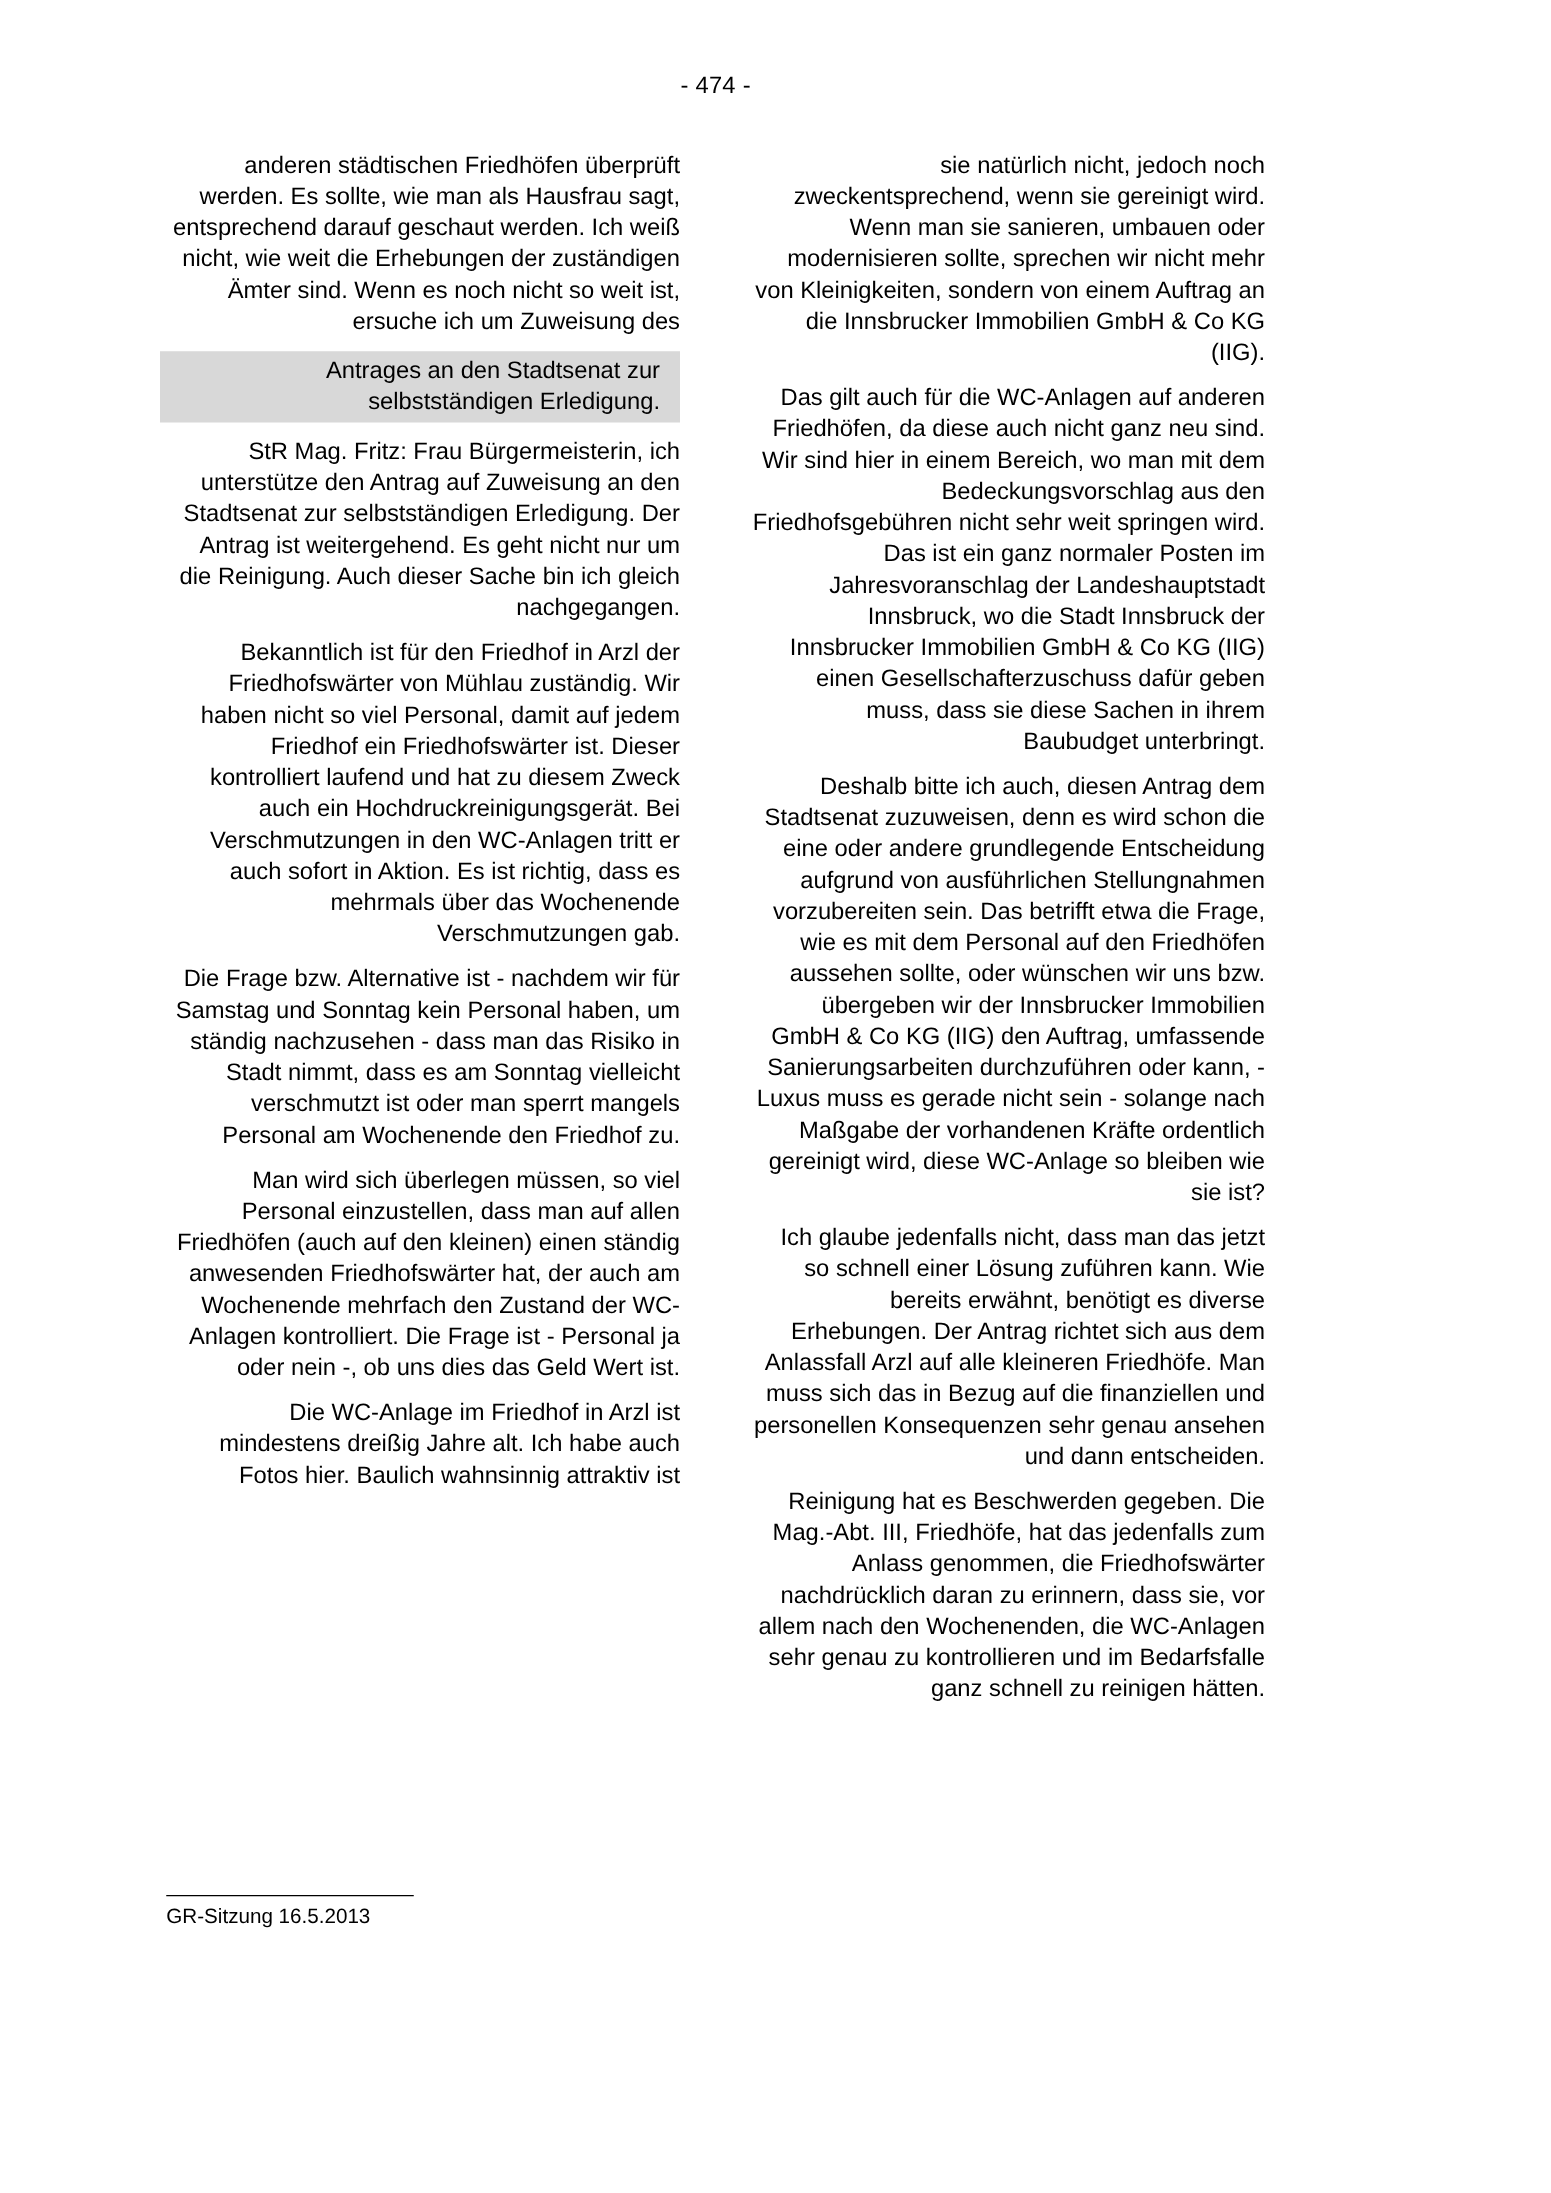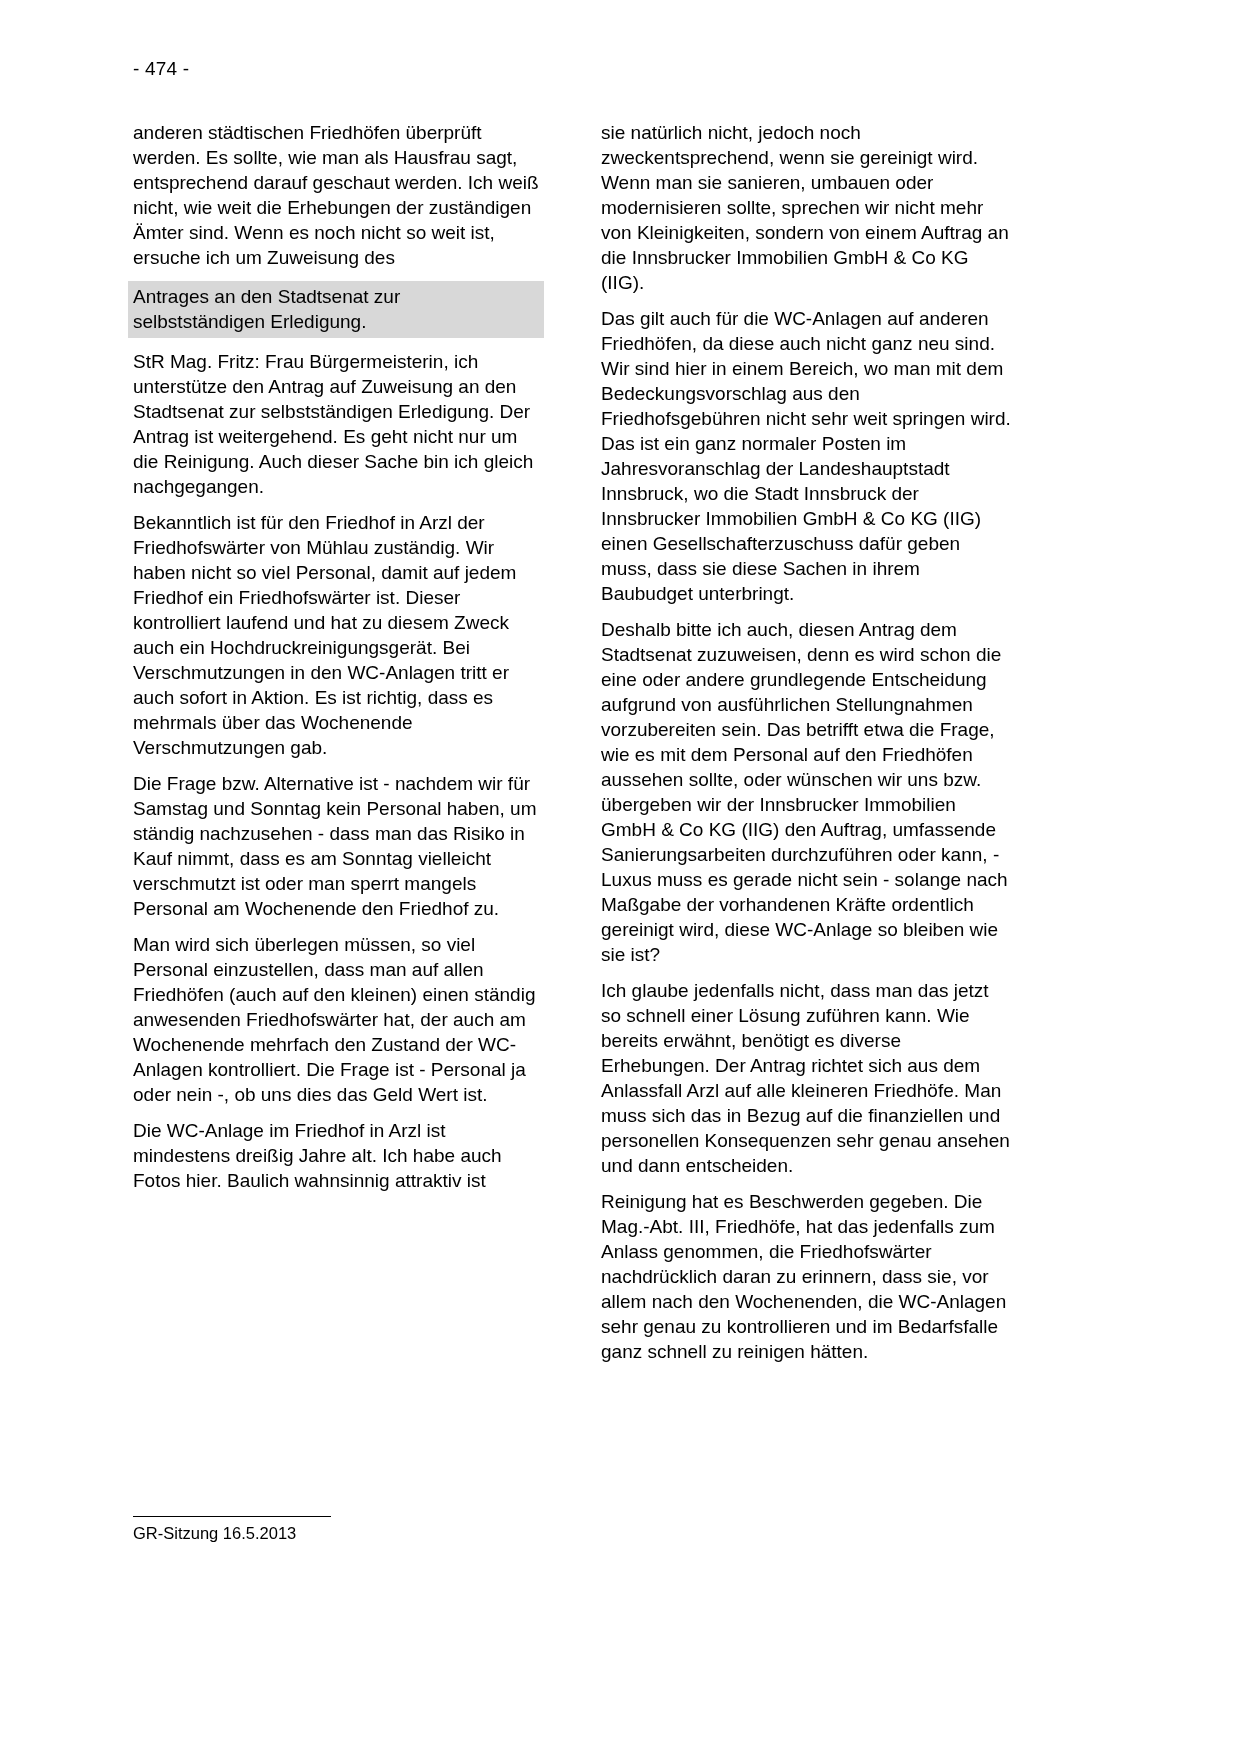--- a/index.html
+++ b/index.html
@@ -11,40 +11,41 @@
     font-family: "Liberation Sans", sans-serif;
     color: var(--text, #000000);
     background: var(--background, #ffffff);
     overflow: hidden;
   }
   .page-number {
     position: absolute;
     top: 58px;
     left: 133px;
     width: 879px;
+    text-align: center;
     font-size: 19px;
     letter-spacing: 0.2px;
   }
   .columns {
     position: absolute;
     top: 120px;
     left: 133px;
     width: 879px;
     display: flex;
     gap: 57px;
   }
   .col {
     width: 411px;
     flex: 0 0 411px;
   }
   .col p {
     font-size: 19px;
     line-height: 25px;
     margin-bottom: 11px;
-    text-align: left;
+    text-align: right;
   }
   .col p.highlight {
     background: var(--highlight, #d8d8d8);
     padding: 3px 16px 4px 5px;
     margin-left: -5px;
   }
   .footer {
     position: absolute;
     top: 1516px;
     left: 133px;
@@ -65,21 +66,21 @@
 
   <div class="page-number">- 474 -</div>
 
   <div class="columns">
 
     <div class="col">
       <p>anderen städtischen Friedhöfen überprüft werden. Es sollte, wie man als Hausfrau sagt, entsprechend darauf geschaut werden. Ich weiß nicht, wie weit die Erhebungen der zuständigen Ämter sind. Wenn es noch nicht so weit ist, ersuche ich um Zuweisung des</p>
       <p class="highlight">Antrages an den Stadtsenat zur selbstständigen Erledigung.</p>
       <p>StR Mag. Fritz: Frau Bürgermeisterin, ich unterstütze den Antrag auf Zuweisung an den Stadtsenat zur selbstständigen Erledigung. Der Antrag ist weitergehend. Es geht nicht nur um die Reinigung. Auch dieser Sache bin ich gleich nachgegangen.</p>
       <p>Bekanntlich ist für den Friedhof in Arzl der Friedhofswärter von Mühlau zuständig. Wir haben nicht so viel Personal, damit auf jedem Friedhof ein Friedhofswärter ist. Dieser kontrolliert laufend und hat zu diesem Zweck auch ein Hochdruckreinigungsgerät. Bei Verschmutzungen in den WC-Anlagen tritt er auch sofort in Aktion. Es ist richtig, dass es mehrmals über das Wochenende Verschmutzungen gab.</p>
-      <p>Die Frage bzw. Alternative ist - nachdem wir für Samstag und Sonntag kein Personal haben, um ständig nachzusehen - dass man das Risiko in Kauf nimmt, dass es am Sonntag vielleicht verschmutzt ist oder man sperrt mangels Personal am Wochenende den Friedhof zu.</p>
+      <p>Die Frage bzw. Alternative ist - nachdem wir für Samstag und Sonntag kein Personal haben, um ständig nachzusehen - dass man das Risiko in Stadt nimmt, dass es am Sonntag vielleicht verschmutzt ist oder man sperrt mangels Personal am Wochenende den Friedhof zu.</p>
       <p>Man wird sich überlegen müssen, so viel Personal einzustellen, dass man auf allen Friedhöfen (auch auf den kleinen) einen ständig anwesenden Friedhofswärter hat, der auch am Wochenende mehrfach den Zustand der WC-Anlagen kontrolliert. Die Frage ist - Personal ja oder nein -, ob uns dies das Geld Wert ist.</p>
       <p>Die WC-Anlage im Friedhof in Arzl ist mindestens dreißig Jahre alt. Ich habe auch Fotos hier. Baulich wahnsinnig attraktiv ist</p>
     </div>
 
     <div class="col">
       <p>sie natürlich nicht, jedoch noch zweckentsprechend, wenn sie gereinigt wird. Wenn man sie sanieren, umbauen oder modernisieren sollte, sprechen wir nicht mehr von Kleinigkeiten, sondern von einem Auftrag an die Innsbrucker Immobilien GmbH &amp; Co KG (IIG).</p>
       <p>Das gilt auch für die WC-Anlagen auf anderen Friedhöfen, da diese auch nicht ganz neu sind. Wir sind hier in einem Bereich, wo man mit dem Bedeckungsvorschlag aus den Friedhofsgebühren nicht sehr weit springen wird. Das ist ein ganz normaler Posten im Jahresvoranschlag der Landeshauptstadt Innsbruck, wo die Stadt Innsbruck der Innsbrucker Immobilien GmbH &amp; Co KG (IIG) einen Gesellschafterzuschuss dafür geben muss, dass sie diese Sachen in ihrem Baubudget unterbringt.</p>
       <p>Deshalb bitte ich auch, diesen Antrag dem Stadtsenat zuzuweisen, denn es wird schon die eine oder andere grundlegende Entscheidung aufgrund von ausführlichen Stellungnahmen vorzubereiten sein. Das betrifft etwa die Frage, wie es mit dem Personal auf den Friedhöfen aussehen sollte, oder wünschen wir uns bzw. übergeben wir der Innsbrucker Immobilien GmbH &amp; Co KG (IIG) den Auftrag, umfassende Sanierungsarbeiten durchzuführen oder kann, - Luxus muss es gerade nicht sein - solange nach Maßgabe der vorhandenen Kräfte ordentlich gereinigt wird, diese WC-Anlage so bleiben wie sie ist?</p>
       <p>Ich glaube jedenfalls nicht, dass man das jetzt so schnell einer Lösung zuführen kann. Wie bereits erwähnt, benötigt es diverse Erhebungen. Der Antrag richtet sich aus dem Anlassfall Arzl auf alle kleineren Friedhöfe. Man muss sich das in Bezug auf die finanziellen und personellen Konsequenzen sehr genau ansehen und dann entscheiden.</p>
       <p>Reinigung hat es Beschwerden gegeben. Die Mag.-Abt. III, Friedhöfe, hat das jedenfalls zum Anlass genommen, die Friedhofswärter nachdrücklich daran zu erinnern, dass sie, vor allem nach den Wochenenden, die WC-Anlagen sehr genau zu kontrollieren und im Bedarfsfalle ganz schnell zu reinigen hätten.</p>

